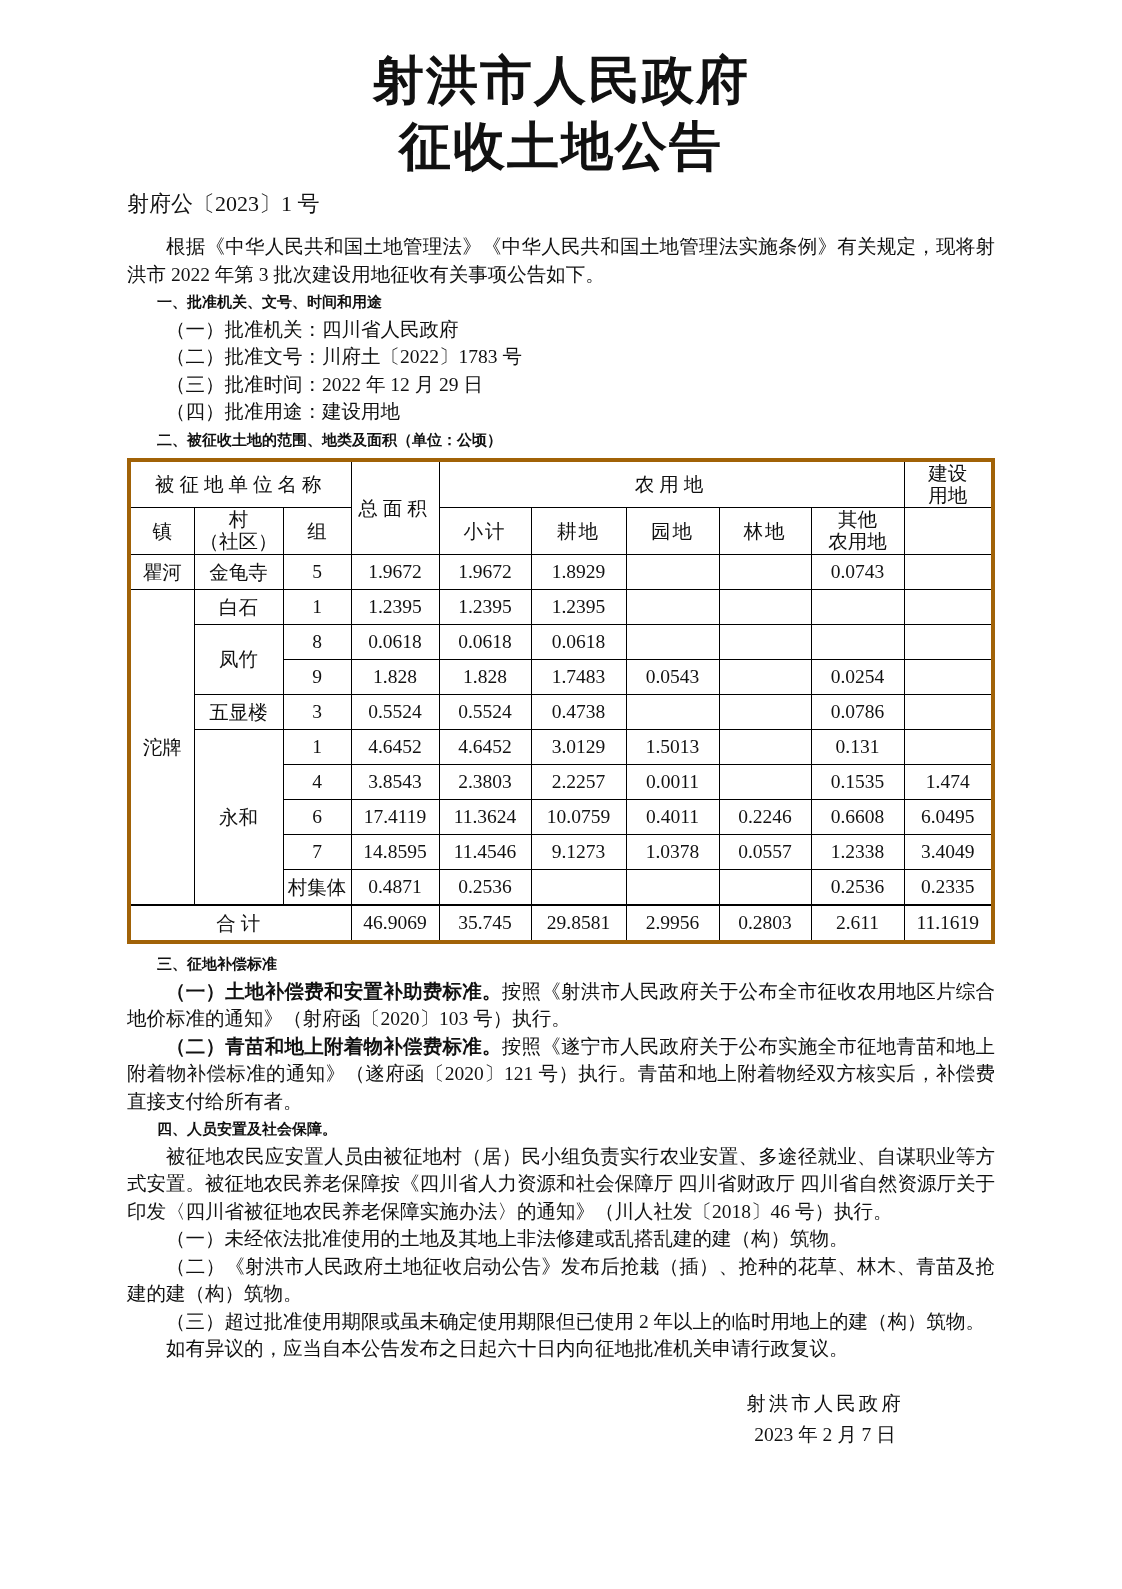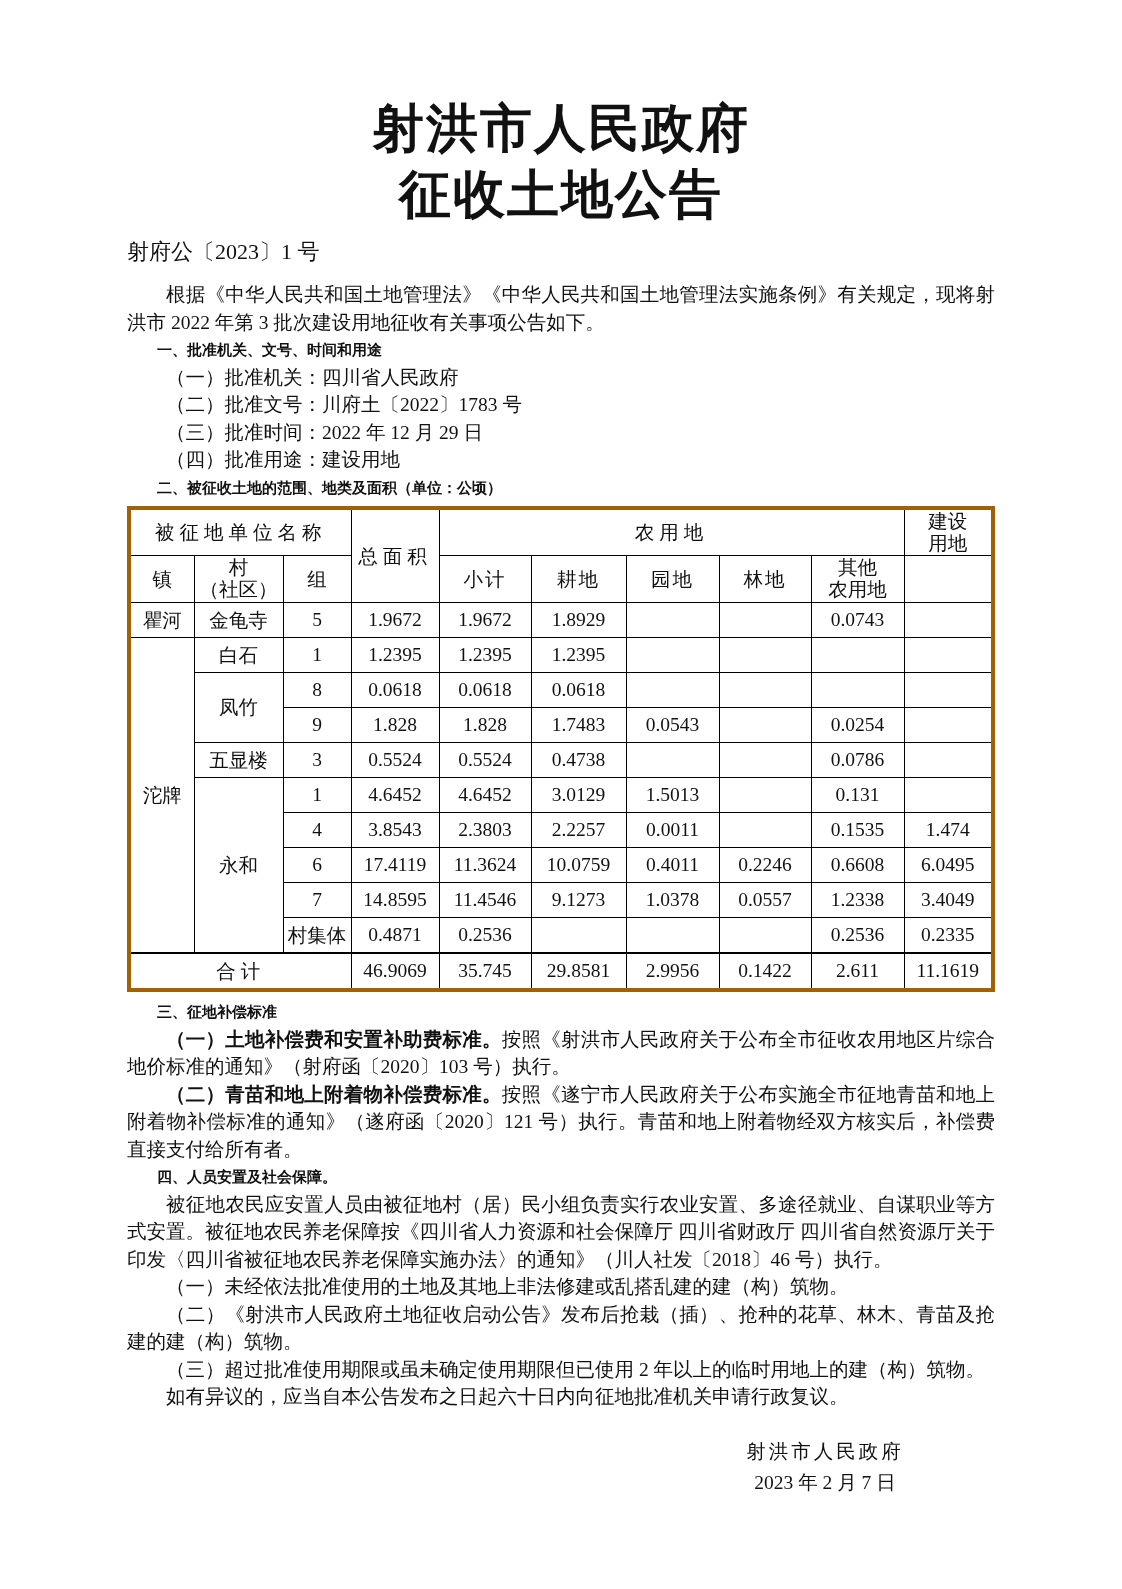--- a/index.html
+++ b/index.html
@@ -2,21 +2,21 @@
 <html><head>
 <meta charset="utf-8">
 <style>
   html,body { margin:0; padding:0; background:#e8e8e8; }
   .page {
     width:1122px; height:1589px;
     margin:0 auto;
     background:#ffffff;
     color:#111;
     box-sizing:border-box;
-    padding:96px 127px 0 127px;
+    padding:48px 127px 0 127px;
     font-family:"Liberation Serif","DejaVu Serif",serif;
     overflow:hidden;
   }
   .title-line {
     text-align:center;
     font-size:52px;
     line-height:66px;
     font-weight:bold;
     letter-spacing:2px;
     font-family:"Liberation Serif","DejaVu Serif",serif;
@@ -249,21 +249,21 @@
       <td></td>
       <td>0.2536</td>
       <td>0.2335</td>
     </tr>
     <tr class="total-row">
       <td colspan="3" class="sp">合计</td>
       <td>46.9069</td>
       <td>35.745</td>
       <td>29.8581</td>
       <td>2.9956</td>
-      <td>0.1422</td>
+      <td>0.2803</td>
       <td>2.611</td>
       <td>11.1619</td>
     </tr>
   </tbody>
     </table>
 
   <p class="heading">三、征地补偿标准</p>
   <p class="body-p indent"><span class="bold-inline">（一）土地补偿费和安置补助费标准。</span><span>按照《射洪市人民政府关于公布全市征收农用地区片综合地价标准的通知》（射府函〔2020〕103 号）执行。</span></p>
   <p class="body-p indent"><span class="bold-inline">（二）青苗和地上附着物补偿费标准。</span><span>按照《遂宁市人民政府关于公布实施全市征地青苗和地上附着物补偿标准的通知》（遂府函〔2020〕121 号）执行。青苗和地上附着物经双方核实后，补偿费直接支付给所有者。</span></p>
 

